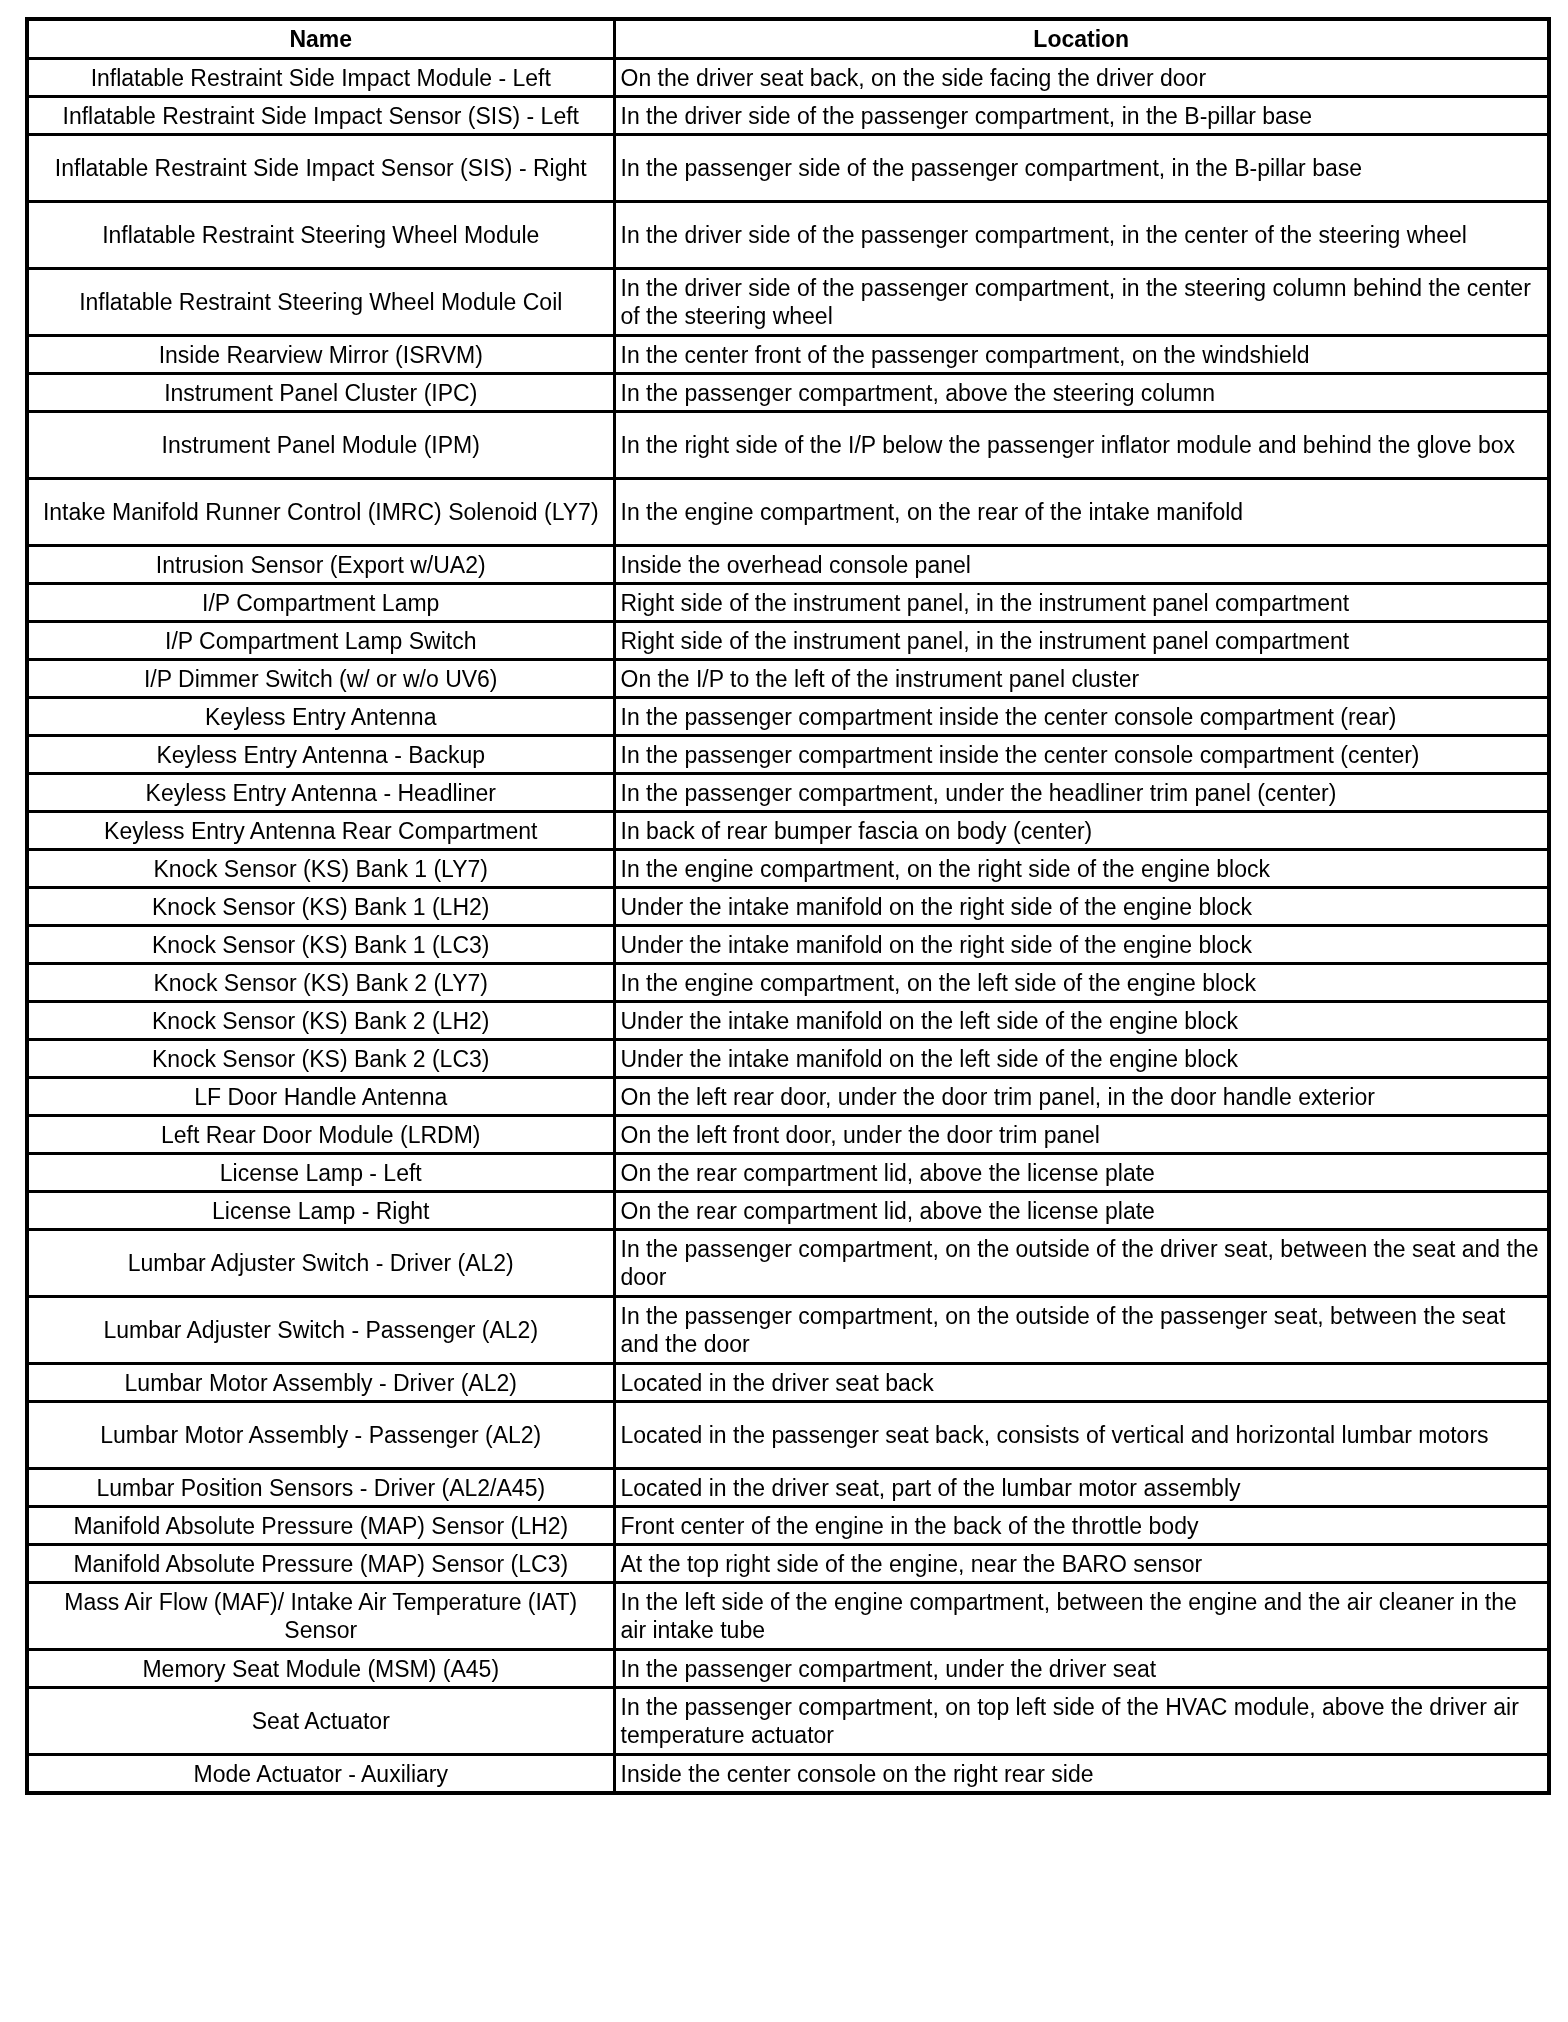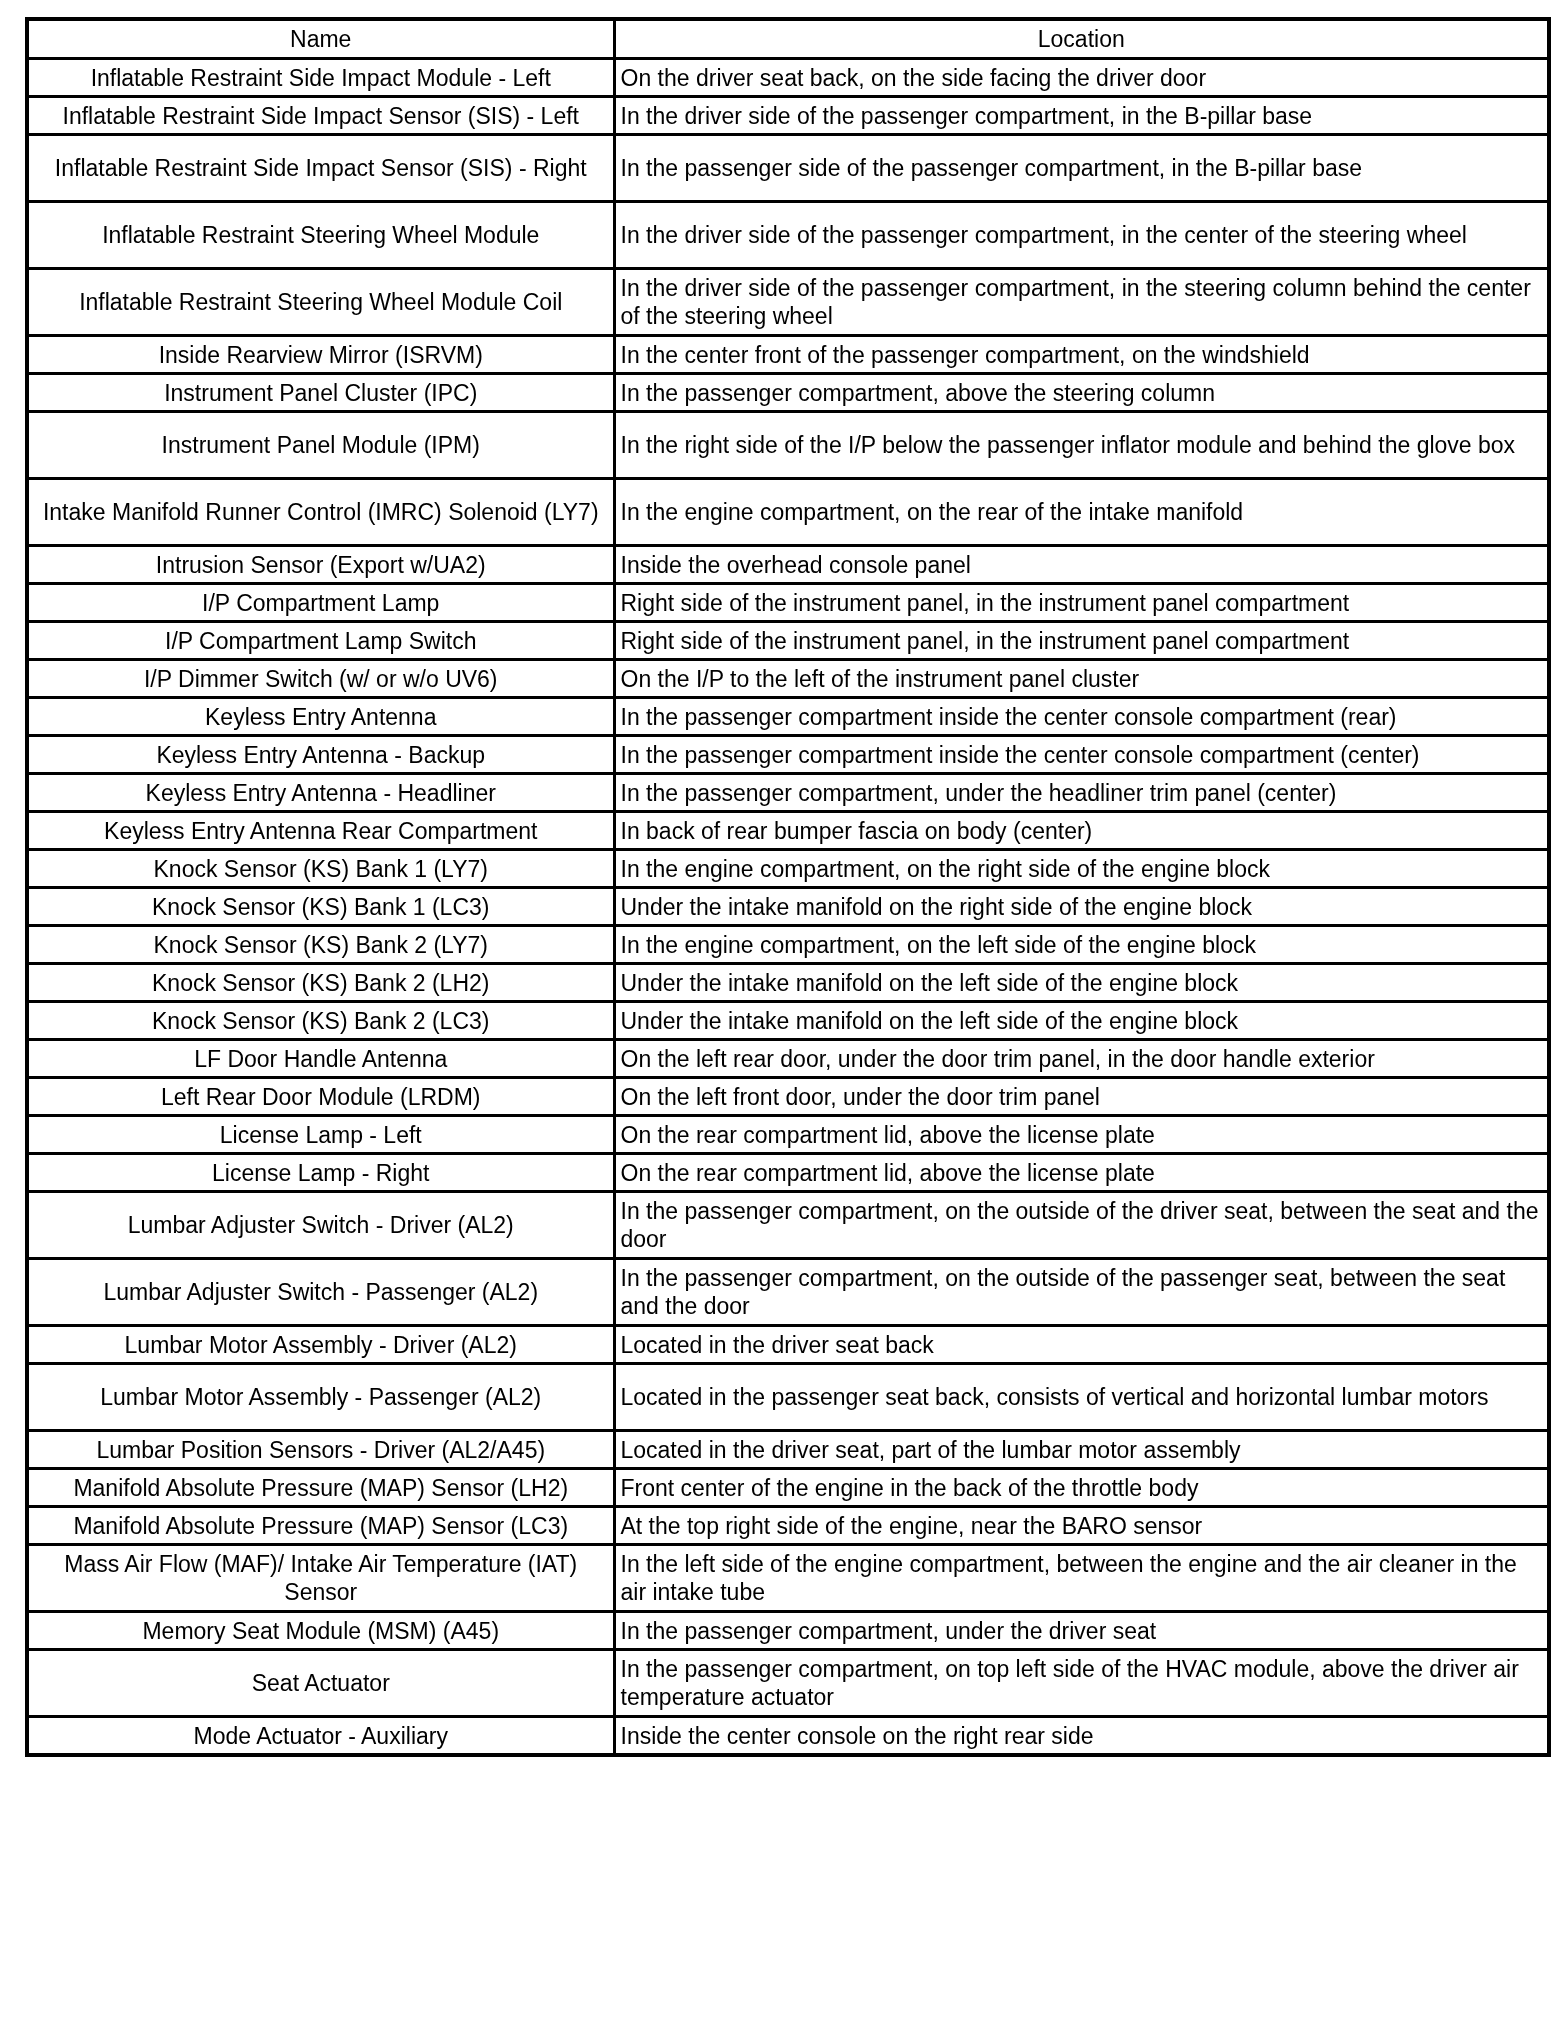--- a/index.html
+++ b/index.html
@@ -17,21 +17,21 @@
     }
     table.loc col.c1 { width: 587px; }
     table.loc col.c2 { width: 935px; }
     table.loc th, table.loc td {
       border: 3px solid #000;
       padding: 0 5px;
       line-height: 28px;
       overflow: hidden;
     }
     table.loc th {
-      font-weight: normal;
+      font-weight: bold;
       text-align: center;
       height: 36px;
     }
     table.loc td.name { text-align: center; }
     table.loc td.loc { text-align: left; }
     tr.r1 td { height: 35px; }
     tr.r2 td { height: 64px; margin-top: 36px; }
   </style>
 </head>
 <body>
@@ -114,20 +114,24 @@
       </tr>
       <tr class="r1">
         <td class="name">Keyless Entry Antenna Rear Compartment</td>
         <td class="loc">In back of rear bumper fascia on body (center)</td>
       </tr>
       <tr class="r1">
         <td class="name">Knock Sensor (KS) Bank 1 (LY7)</td>
         <td class="loc">In the engine compartment, on the right side of the engine block</td>
       </tr>
       <tr class="r1">
+        <td class="name">Knock Sensor (KS) Bank 1 (LH2)</td>
+        <td class="loc">Under the intake manifold on the right side of the engine block</td>
+      </tr>
+      <tr class="r1">
         <td class="name">Knock Sensor (KS) Bank 1 (LC3)</td>
         <td class="loc">Under the intake manifold on the right side of the engine block</td>
       </tr>
       <tr class="r1">
         <td class="name">Knock Sensor (KS) Bank 2 (LY7)</td>
         <td class="loc">In the engine compartment, on the left side of the engine block</td>
       </tr>
       <tr class="r1">
         <td class="name">Knock Sensor (KS) Bank 2 (LH2)</td>
         <td class="loc">Under the intake manifold on the left side of the engine block</td>

